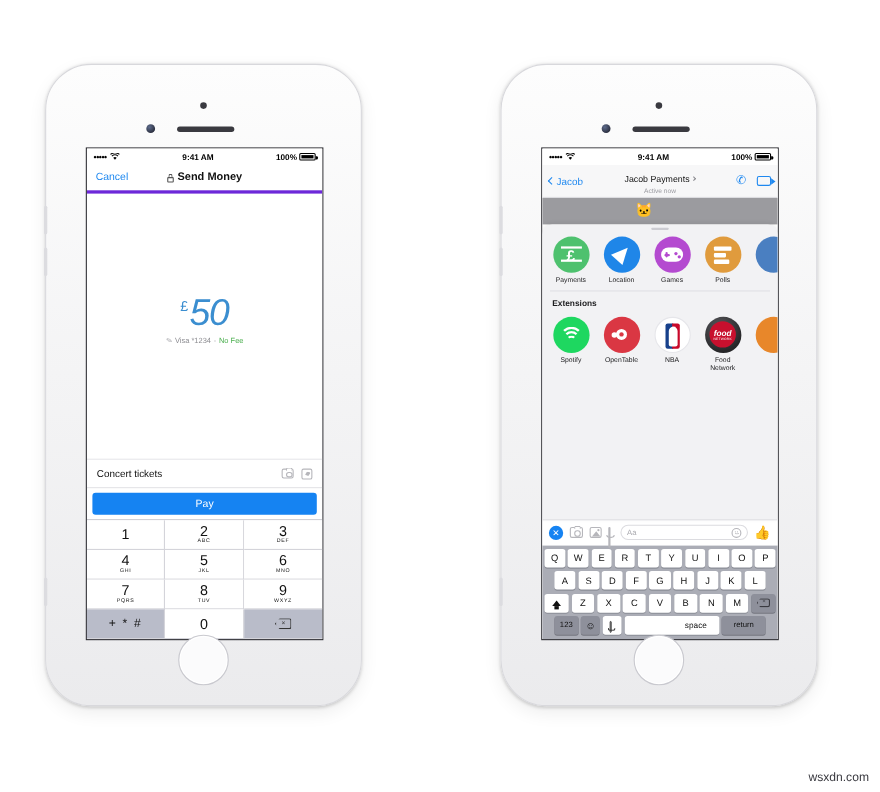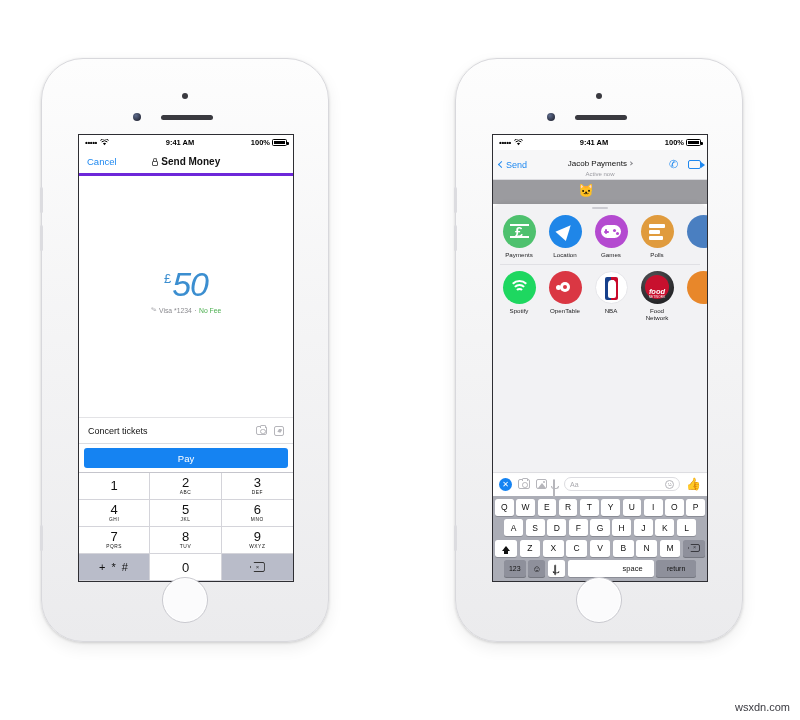--- a/index.html
+++ b/index.html
@@ -346,21 +346,21 @@
   .nba-ico .mid { position:absolute; left:15px; top:8px; width:3px; height:17px; background:#fff;}
   .nba-ico .fig { position:absolute; left:12.5px; top:8px; width:8px; height:18px; background:#fff; border-radius:4px 4px 2px 2px;}
 
   .fn-ico {
     width:33px; height:33px; border-radius:50%;
     background:radial-gradient(circle at 40% 30%, #5a5a5e, #262628 72%);
     position:relative; display:flex; align-items:center; justify-content:center;
   }
   .fn-ico .inner {
     width:24px; height:24px; border-radius:50%; background:#c8102e;
-    display:flex; flex-direction:column; align-items:center; justify-content:flex-end;
+    display:flex; flex-direction:column; align-items:center; justify-content:center;
   }
   .fn-ico .w1 { font-size:7.5px; color:#fff; font-style:italic; font-weight:700; line-height:1; }
   .fn-ico .w2 { font-size:3px; color:#fff; line-height:1; margin-top:0.5px; letter-spacing:0.2px;}
 
   .composer {
     height:24px; background:#fff; display:flex; align-items:center;
     gap:6px; padding:0 6px; flex:none; border-top:1px solid #e2e2e6;
   }
   .comp-x {
     width:13px; height:13px; border-radius:50%; background:#1583f2;
@@ -609,21 +609,21 @@
             <span>100%</span>
             <span class="batt">
                 <i></i>
               </span>
           </div>
         </div>
 
         <div class="msg-nav">
           <span class="back-link">
             <span class="chev-l"></span>
-            <span>Send</span>
+            <span>Jacob</span>
           </span>
           <div class="msg-center">
             <div class="msg-name">
               <span>Jacob Payments</span>
               <span class="chev-r"></span>
             </div>
             <div class="msg-status">Active now</div>
           </div>
           <div class="msg-actions">
             <span class="ico-phone">✆</span>
@@ -674,20 +674,21 @@
               <span class="lbl">Polls</span>
             </div>
             <div class="app">
               <div class="circle" style="background:#4a7fc1"></div>
               <span class="lbl"></span>
             </div>
           </div>
 
           <div class="divider-line"></div>
 
+          <div class="ext-title">Extensions</div>
 
           <div class="app-row">
             <div class="app">
               <div class="circle" style="background:#1ed760">
                 <span class="spot-wave">
                     <i></i>
                     <i></i>
                     <i></i>
                   </span>
               </div>

